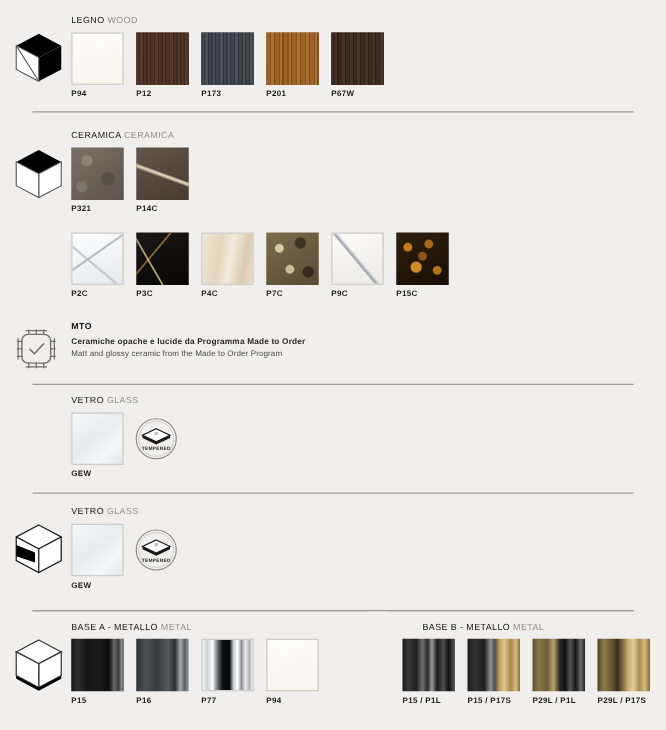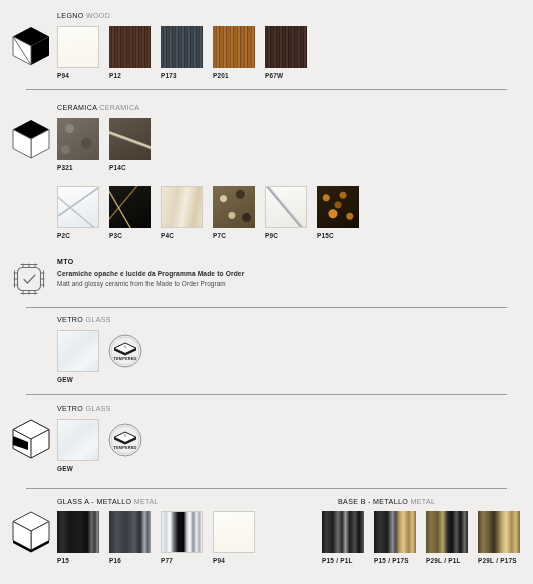--- a/index.html
+++ b/index.html
@@ -235,21 +235,21 @@
 
     <div class="cube-slot" style="top:19px;">
       <svg viewBox="0 0 46 46" width="46" height="46">
         <polygon points="23,5 41,14.5 23,24 5,14.5" fill="#fff" stroke="#3a3a3a" stroke-width="1"></polygon>
         <polygon points="41,14.5 41,33.5 23,43 23,24" fill="#fff" stroke="#3a3a3a" stroke-width="1"></polygon>
         <polygon points="5,14.5 23,24 23,43 5,33.5" fill="#fff" stroke="#3a3a3a" stroke-width="1"></polygon>
         <polygon points="5,33.5 23,43 41,33.5 41,36 23,45.5 5,36" fill="#000"></polygon>
       </svg>
     </div>
     <div class="sec-title" style="top:10px;">
-      <b>GLASS A - METALLO</b>
+      <b>BASE A - METALLO</b>
       <span>METAL</span>
     </div>
 
     <div class="swatch" style="left:57px;top:23px;">
       <span class="chip" style="background-image:linear-gradient(90deg,#171717 0%,#2e2e2e 12%,#151515 30%,#1c1c1c 55%,#0c0c0c 72%,#6a6a6a 82%,#3a3a3a 90%,#8d8d8d 96%,#4a4a4a 100%);"></span>
       <span class="code">P15</span>
     </div>
     <div class="swatch" style="left:109px;top:23px;">
       <span class="chip" style="background-image:linear-gradient(90deg,#2f3237 0%,#4a4e55 18%,#383c42 40%,#555960 60%,#2c2f34 74%,#a7abb1 84%,#5c6066 92%,#9a9ea4 100%);"></span>
       <span class="code">P16</span>

